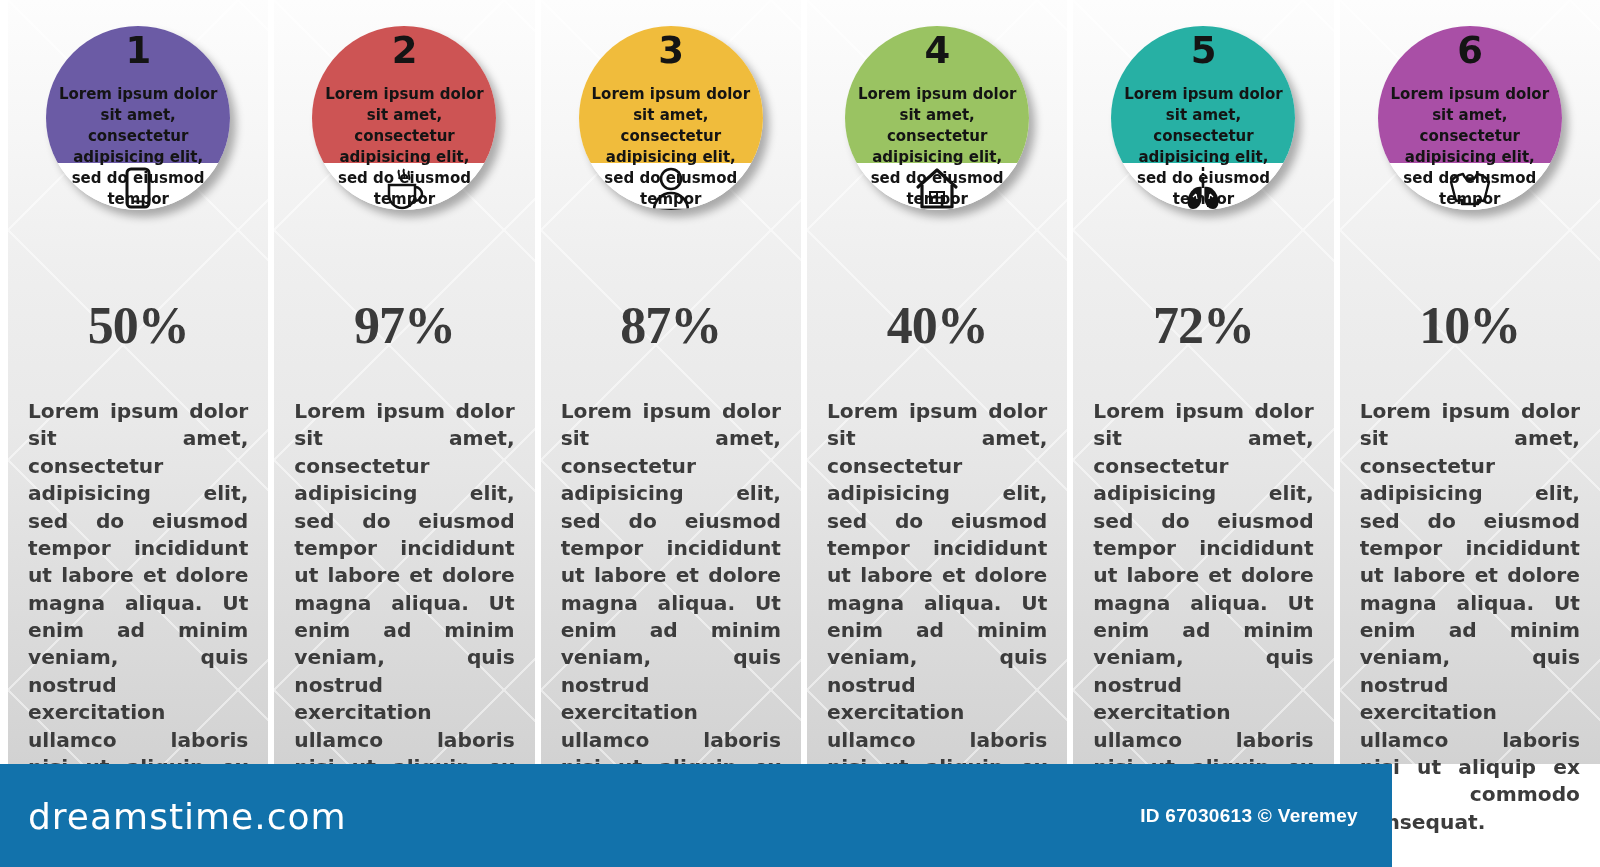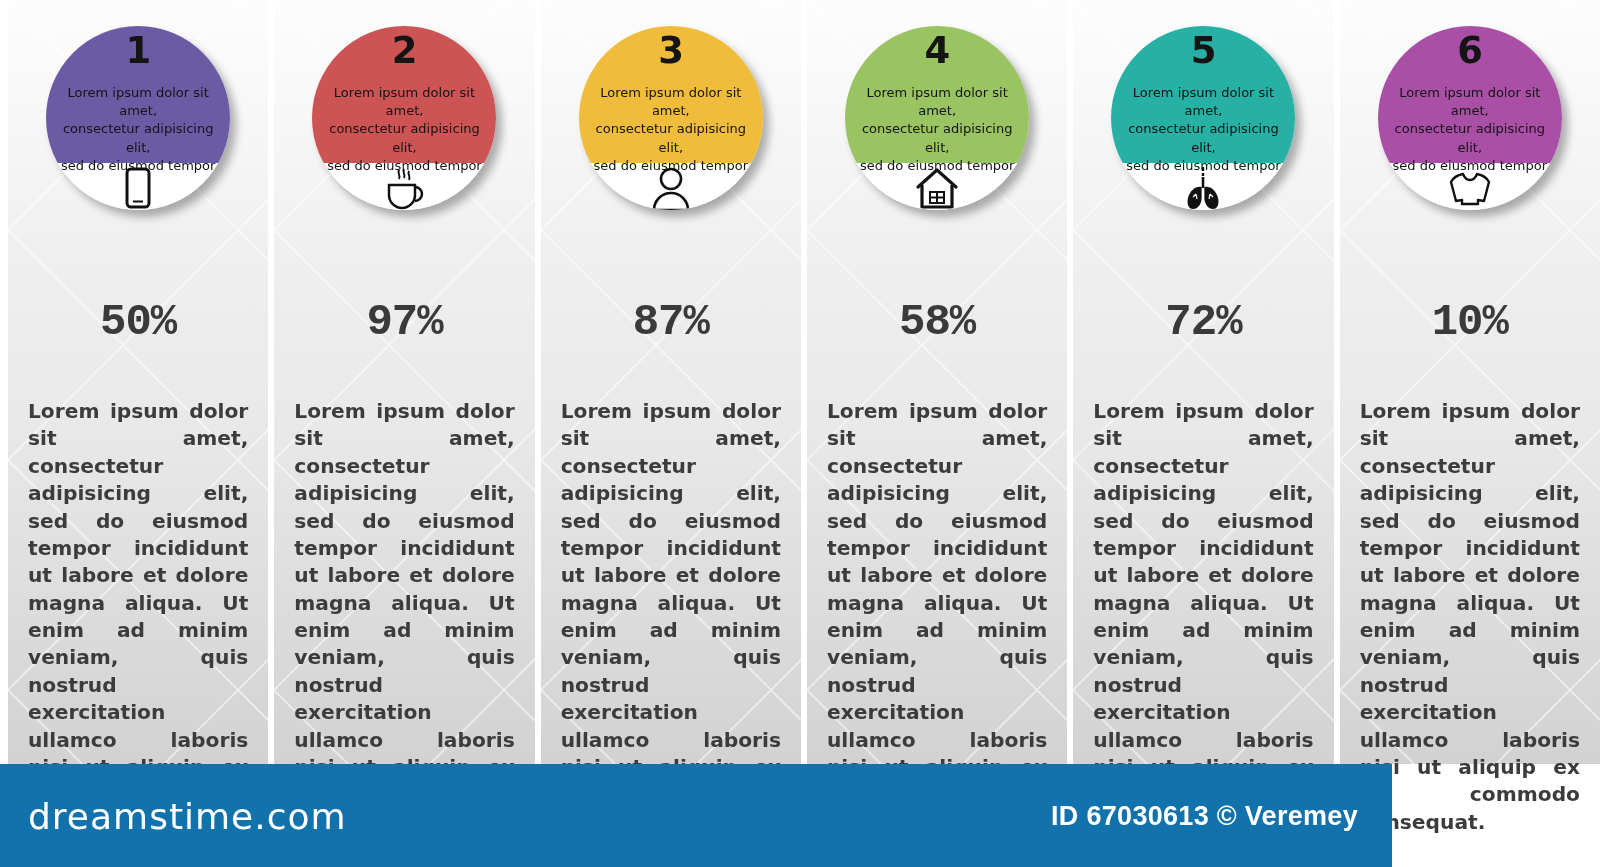--- a/index.html
+++ b/index.html
@@ -107,22 +107,22 @@
     letter-spacing: -0.5px;
   }
 
   .circle-text {
     position: absolute;
     top: 58px;
     left: 6px;
     width: 172px;
     text-align: center;
     font-family: "DejaVu Sans", sans-serif;
-    font-size: 13px;
-    font-weight: 400;
+    font-size: 15px;
+    font-weight: 700;
     line-height: 1.40;
     color: #141414;
     white-space: pre-line;
   }
 
   .circle-icon {
     position: absolute;
     left: 50%;
     top: 140px;
     transform: translateX(-50%);
@@ -134,22 +134,22 @@
   }
   .circle-icon svg { display: block; }
 
   
   .percent {
     position: absolute;
     top: 300px;
     left: 0;
     width: 100%;
     text-align: center;
-    font-family: Liberation Mono, monospace;
-    font-size: 44px;
+    font-family: Liberation Serif, serif;
+    font-size: 52px;
     font-weight: 700;
     color: #3a3a3a;
     line-height: 1;
     letter-spacing: -1px;
   }
 
   
   .body-text {
     position: absolute;
     top: 398px;
@@ -188,21 +188,21 @@
     letter-spacing: 1px;
   }
 
   #footer-credit {
     position: absolute;
     right: 34px;
     top: 50%;
     transform: translateY(-50%);
     color: #ffffff;
     font-family: "Liberation Sans", sans-serif;
-    font-size: 27px;
+    font-size: 19px;
     font-weight: 700;
     letter-spacing: .3px;
   }
 
   
   .wm {
     position: absolute;
     pointer-events: none;
     opacity: .30;
   }
@@ -314,21 +314,21 @@
                 <path d="M4 20 L23 3 L42 20" fill="none" stroke="#111" stroke-width="3.2" stroke-linejoin="round" stroke-linecap="round"></path>
                 <path d="M8 18 v22 h30 v-22" fill="none" stroke="#111" stroke-width="3.2" stroke-linejoin="round"></path>
                 <rect x="16" y="25" width="14" height="11" fill="none" stroke="#111" stroke-width="2"></rect>
                 <line x1="23" y1="25" x2="23" y2="36" stroke="#111" stroke-width="2"></line>
                 <line x1="16" y1="30.5" x2="30" y2="30.5" stroke="#111" stroke-width="2"></line>
               </svg>
             </div>
       </div>
     </div>
 
-    <div class="percent">58%</div>
+    <div class="percent">40%</div>
     <div class="body-text">Lorem ipsum dolor sit amet, consectetur adipisicing elit, sed do eiusmod tempor incididunt ut labore et dolore magna aliqua. Ut enim ad minim veniam, quis nostrud exercitation ullamco laboris nisi ut aliquip ex ea commodo consequat.</div>
   </div>
       <div class="column">
     <div class="hatch"></div>
 
     <div class="circle-wrap">
       <div class="circle">
         <div class="circle-top" style="background: rgb(39, 176, 164);"></div>
         <div class="circle-bottom"></div>
         <div class="circle-num">5</div>

